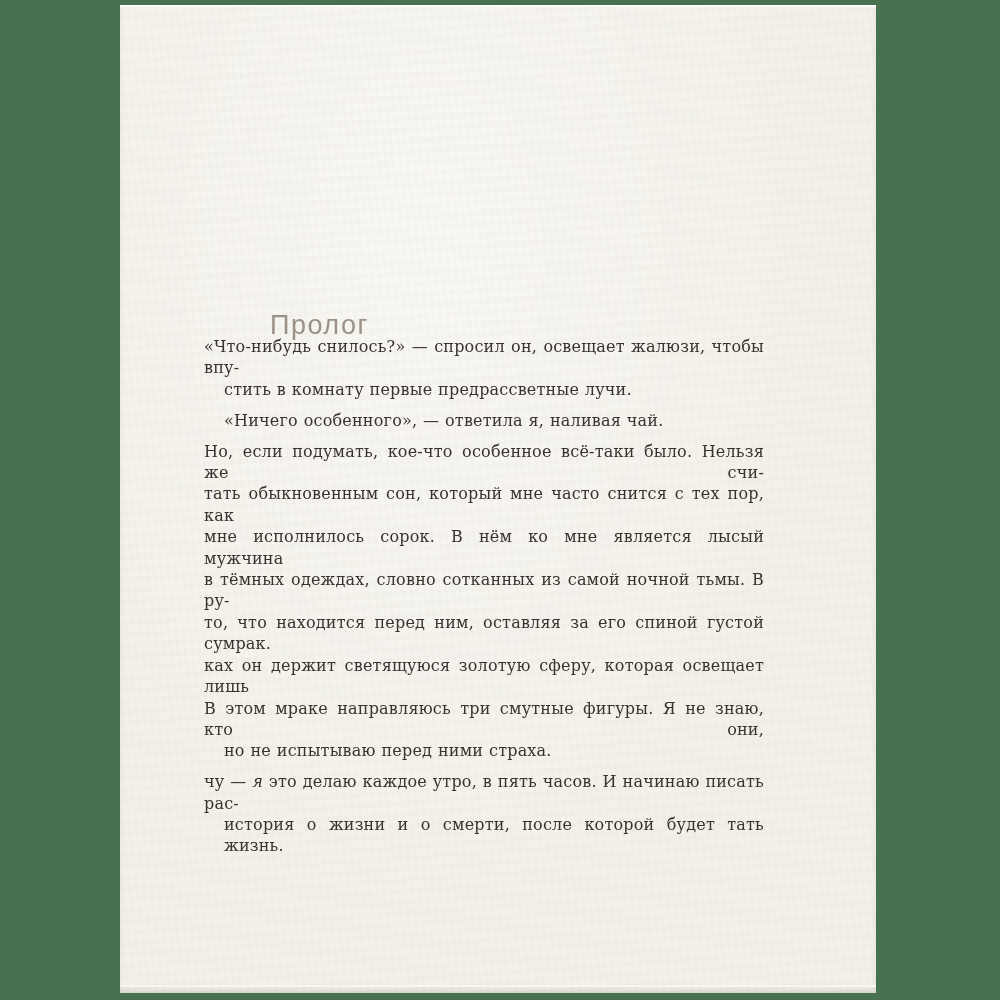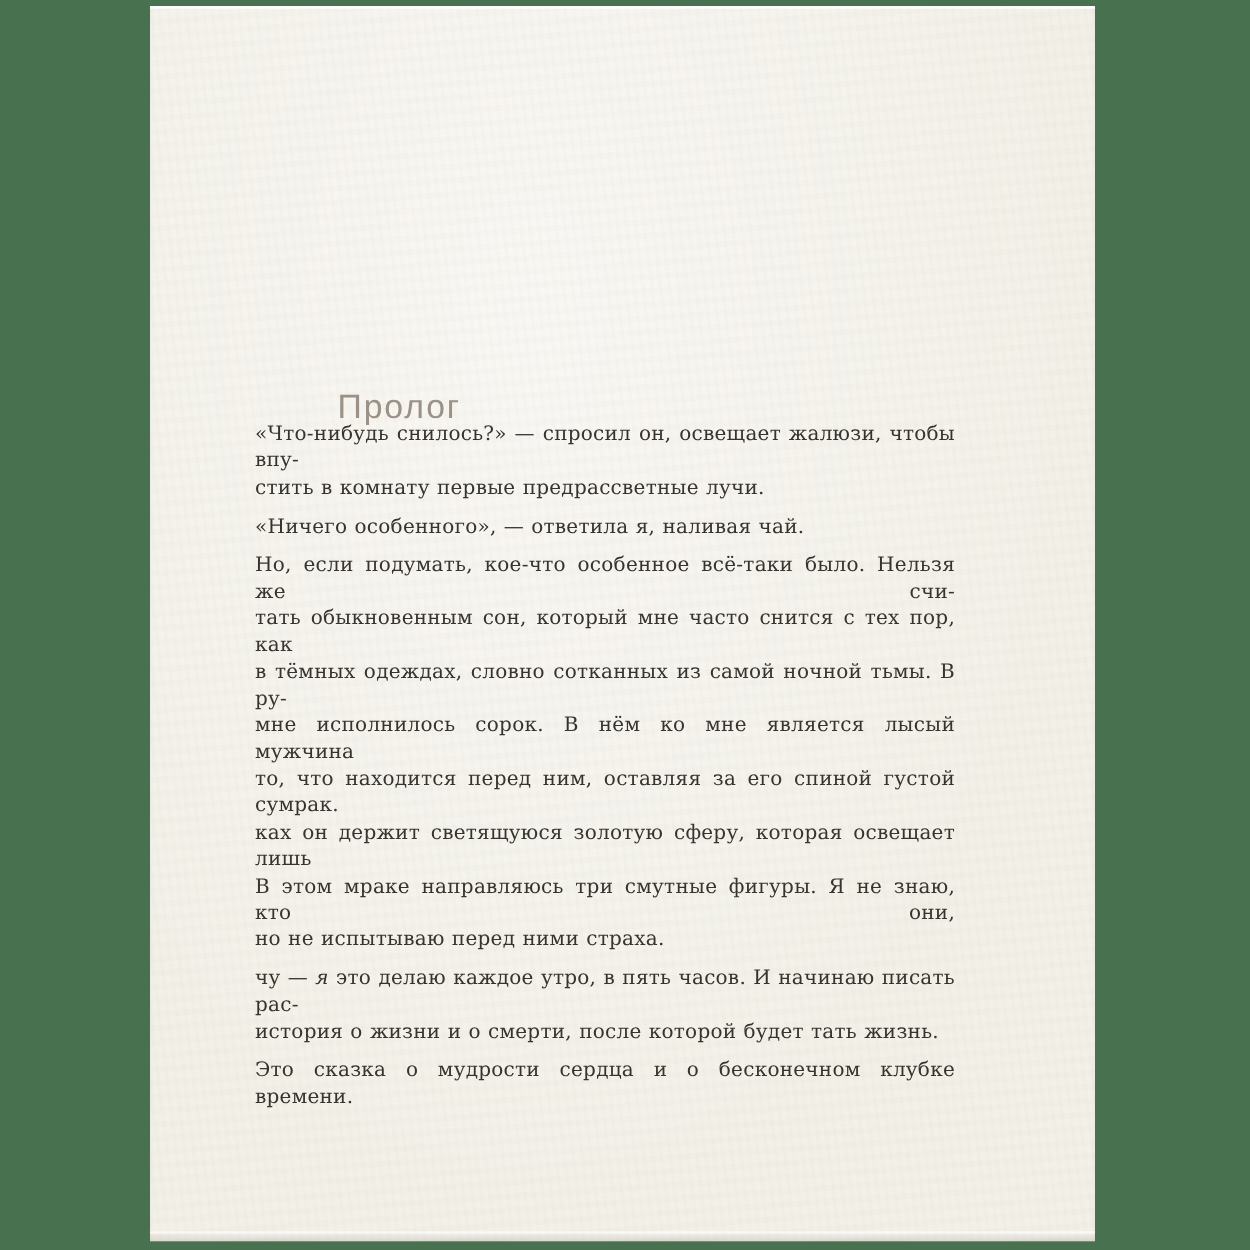--- a/index.html
+++ b/index.html
@@ -70,20 +70,21 @@
     margin: 0 0 9.5px 0;
   }
   .line {
     display: block;
     text-align: justify;
     text-align-last: justify;
     white-space: normal;
   }
   .line.last {
     text-align-last: left;
+    margin-left: 20px;
   }
   .line i {
     font-style: italic;
   }
 </style>
 </head>
 <body>
 
 <div class="stage">
   <div class="page">
@@ -92,29 +93,26 @@
         <p class="para">
           <span class="line">«Что-нибудь снилось?» — спросил он, освещает жалюзи, чтобы впу-</span>
           <span class="line last">стить в комнату первые предрассветные лучи.</span>
         </p>
         <p class="para">
           <span class="line last">«Ничего особенного», — ответила я, наливая чай.</span>
         </p>
         <p class="para">
           <span class="line">Но, если подумать, кое-что особенное всё-таки было. Нельзя же счи-</span>
           <span class="line">тать обыкновенным сон, который мне часто снится с тех пор, как</span>
+          <span class="line">мне исполнилось сорок. В нём ко мне является лысый мужчина</span>
           <span class="line">в тёмных одеждах, словно сотканных из самой ночной тьмы. В ру-</span>
-          <span class="line">мне исполнилось сорок. В нём ко мне является лысый мужчина</span>
           <span class="line">то, что находится перед ним, оставляя за его спиной густой сумрак.</span>
           <span class="line">ках он держит светящуюся золотую сферу, которая освещает лишь</span>
           <span class="line">В этом мраке направляюсь три смутные фигуры. Я не знаю, кто они,</span>
           <span class="line last">но не испытываю перед ними страха.</span>
         </p>
         <p class="para">
           <span class="line"><span>чу — </span><i>я</i><span> это делаю каждое утро, в пять часов. И начинаю писать рас-</span></span>
           <span class="line last">история о жизни и о смерти, после которой будет тать жизнь.</span>
         </p>
-        <p class="para">
-          <span class="line last">Это сказка о мудрости сердца и о бесконечном клубке времени.</span>
-        </p>
       </div>
   </div>
 </div>
 
 </body></html>

